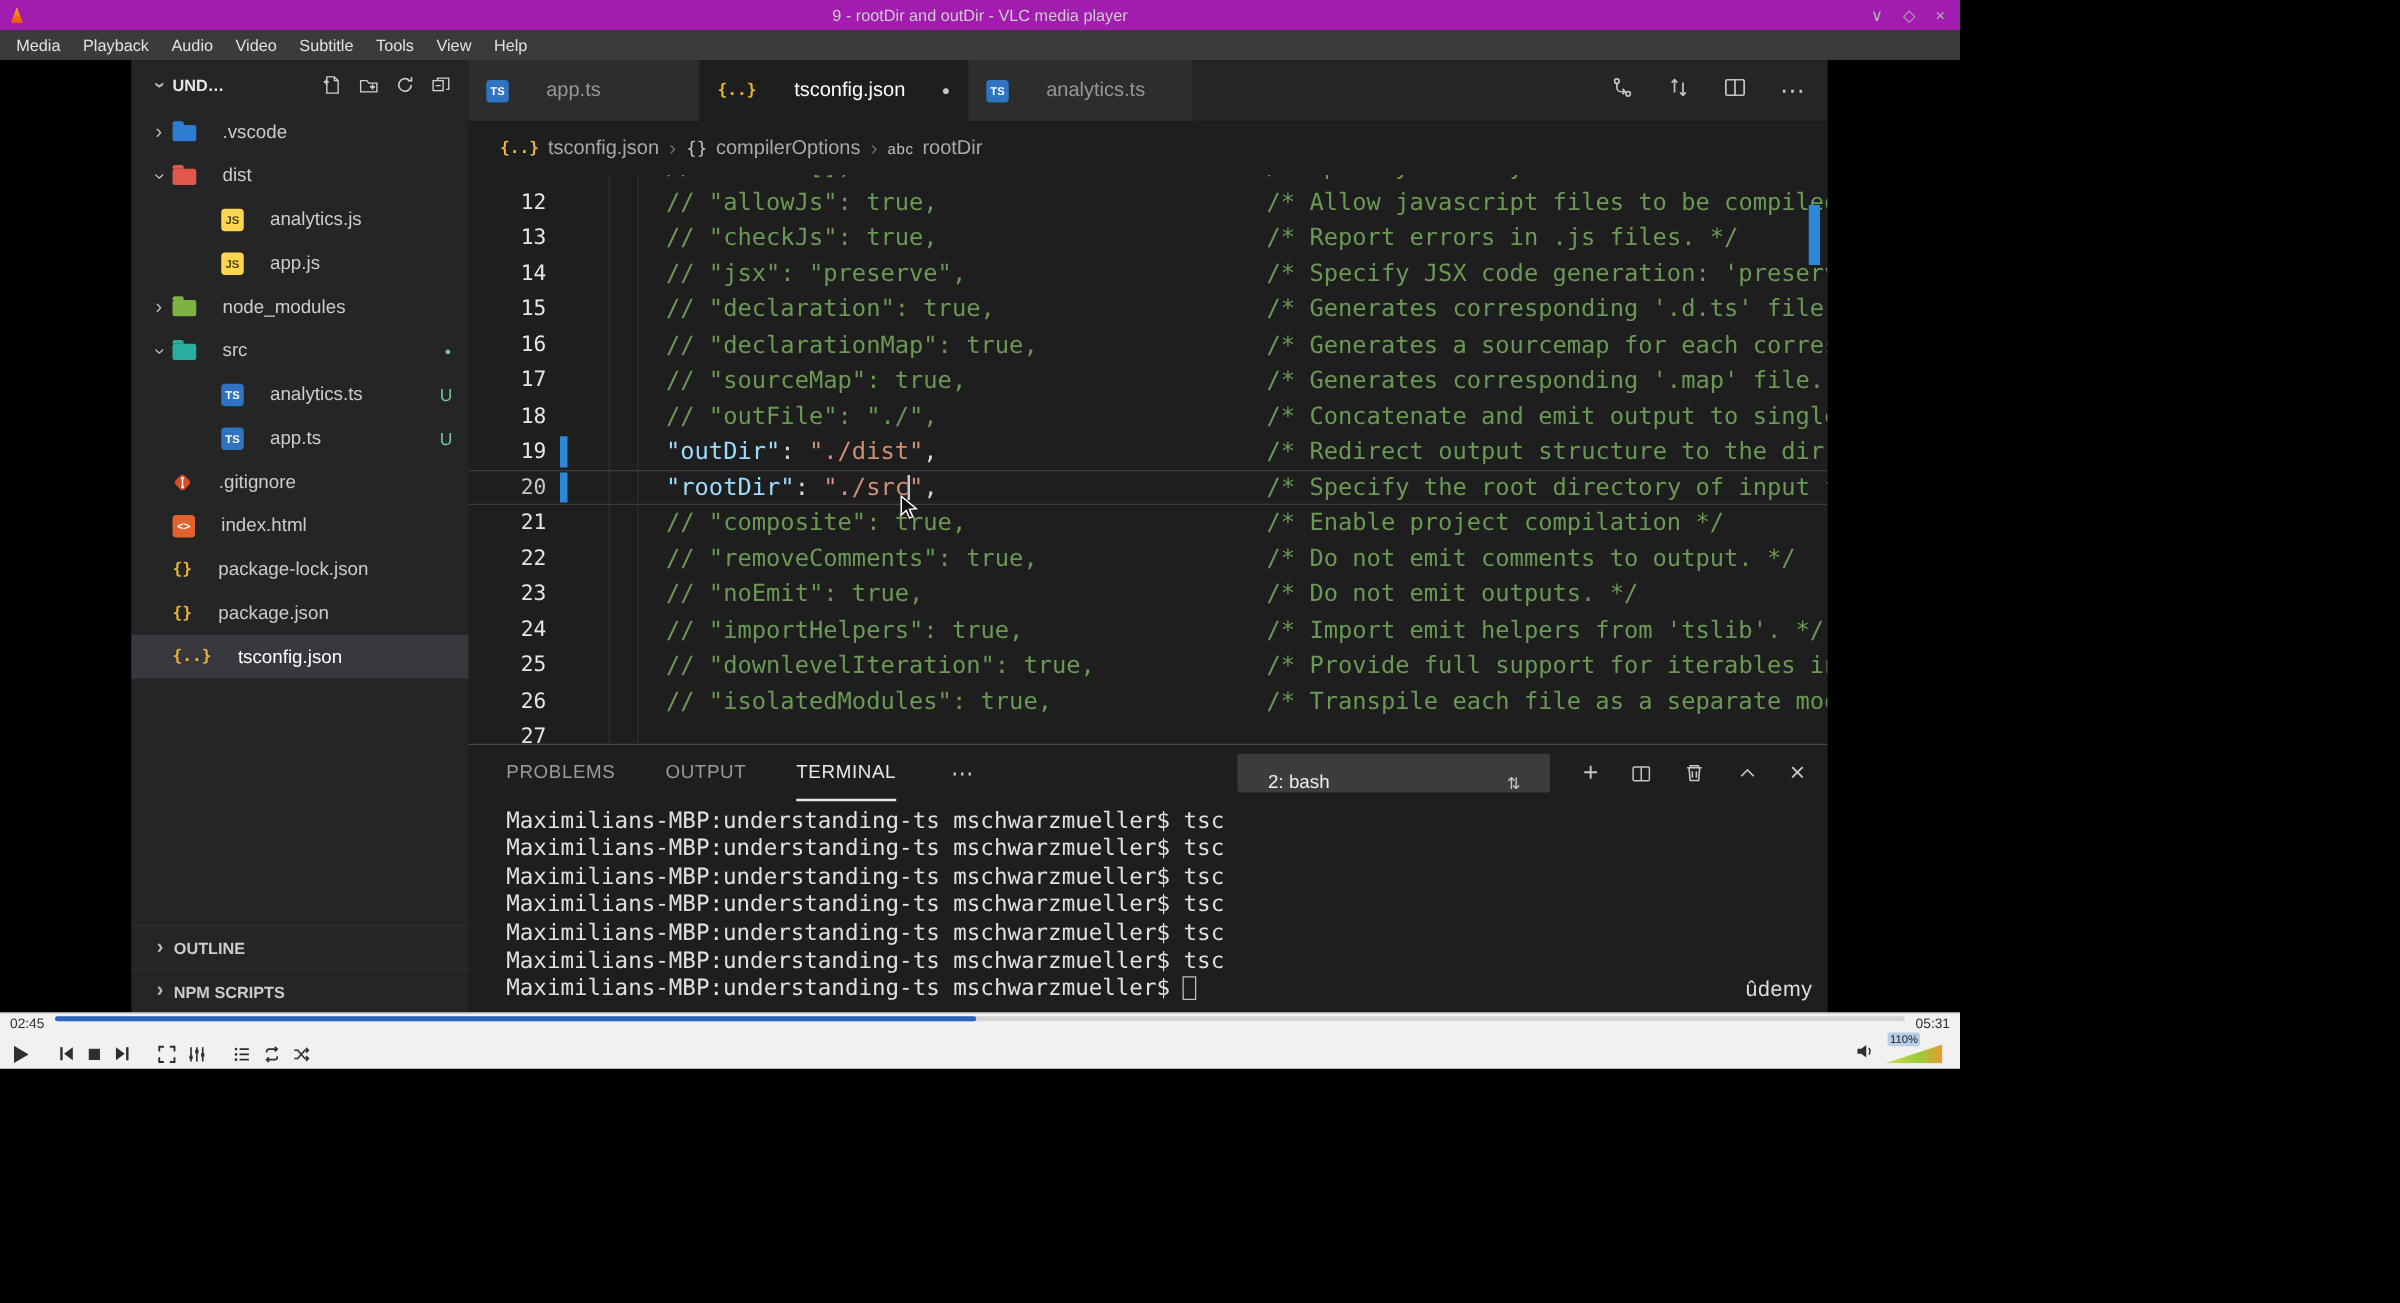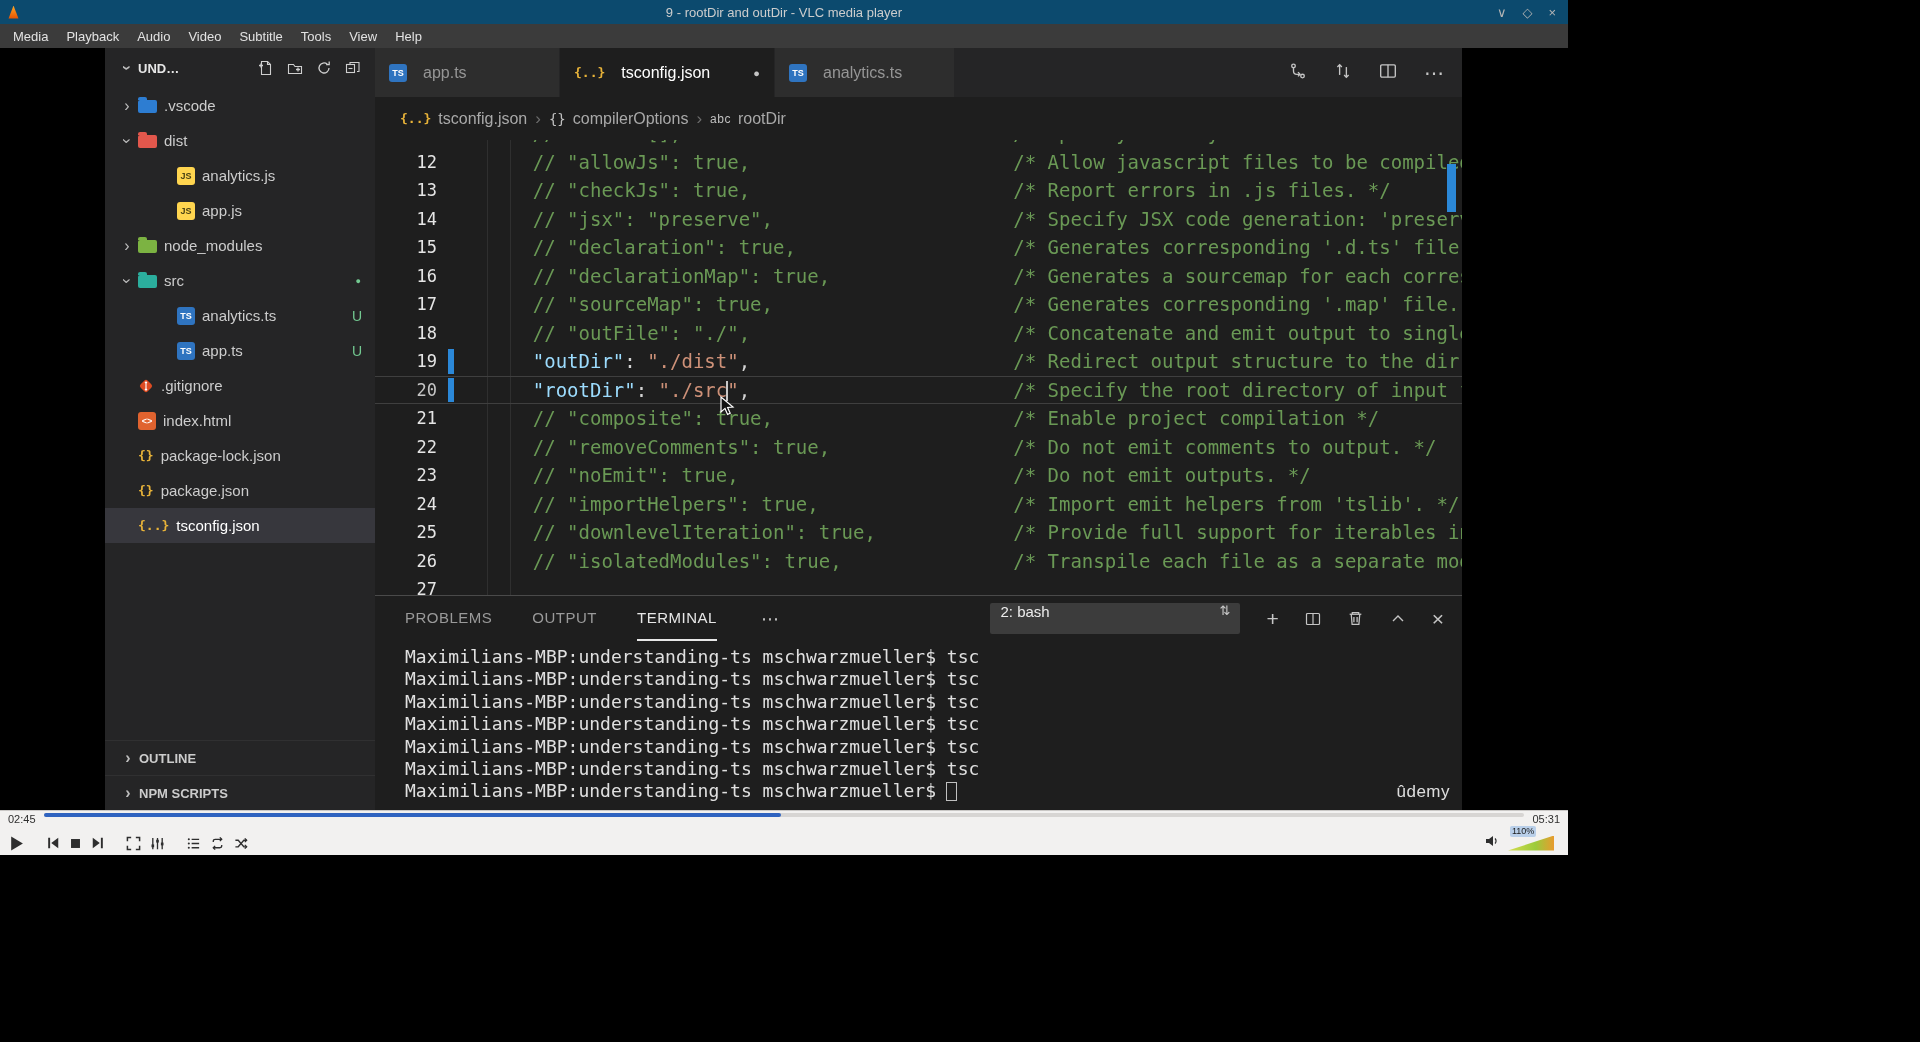--- a/index.html
+++ b/index.html
@@ -1,42 +1,42 @@
 <!DOCTYPE html>
 <html><head>
 <meta charset="utf-8">
 <style>
 *{margin:0;padding:0;box-sizing:border-box}
 html,body{width:1920px;height:1042px;background:#000;overflow:hidden;font-family:"Liberation Sans",sans-serif}
 .screen{position:relative;width:1920px;height:1042px;background:#000}
 
 
 .vlc-window{position:absolute;left:0;top:0;width:1568px;height:855px;background:#000}
-.titlebar{height:24px;background:#0c4a6e;display:flex;align-items:center;position:relative}
+.titlebar{height:24px;background:#a21caf;display:flex;align-items:center;position:relative}
 .vlc-cone{width:13px;height:13px;margin-left:7px;background:linear-gradient(180deg,#ffa726,#e65100);clip-path:polygon(50% 0,88% 100%,12% 100%);flex:none}
 .title-text{position:absolute;left:0;right:0;text-align:center;font-size:13px;color:#cdcdcd;pointer-events:none}
 .win-controls{margin-left:auto;display:flex;gap:16px;padding-right:12px;color:#b5b5b5;font-size:13px;z-index:2}
 .menubar{height:24px;background:#3b3b3b;display:flex;align-items:center;padding-left:4px}
 .menu-item{color:#e2e2e2;font-size:13px;padding:0 9px;height:100%;display:flex;align-items:center}
 
 
 .video{position:absolute;left:0;top:48px;width:1568px;height:762px;background:#000}
 .vscode{position:absolute;left:105px;top:0;width:1357px;height:762px;background:#1e1e1e;display:flex;overflow:hidden}
 
 
 .sidebar{width:270px;background:#252526;position:relative;flex:none;color:#ccc}
 .exp-title{height:48px;padding:20px 0 0 35px;font-size:13px;letter-spacing:.6px;color:#bbb}
 .exp-section{height:40px;display:flex;align-items:center;font-weight:bold;font-size:13px;color:#e6e6e6;padding-left:11px}
 .exp-actions{margin-left:auto;display:flex;gap:13px;padding-right:14px;align-items:center}
 .exp-actions span{display:flex;align-items:center}
 .tw{width:22px;color:#bdbdbd;font-size:16px;display:inline-flex;justify-content:center;flex:none}
 .tw.down{transform:rotate(90deg)}
 .trow{height:35px;display:flex;align-items:center;font-size:15px;color:#cccccc;position:relative}
 .row-sel{background:#37373d;color:#fff}
-.ticon{margin-right:7px;display:flex;align-items:flex-end;flex:none}
+.ticon{margin-right:21px;display:flex;align-items:flex-end;flex:none}
 .tlabel{white-space:nowrap}
 .ubadge{position:absolute;right:13px;color:#73c991;font-size:14px}
 .dotbadge{position:absolute;right:14px;color:#73c991;font-size:9px}
 .fo{width:19px;height:13px;border-radius:2px;position:relative;display:inline-block;margin-top:2px}
 .fo::before{content:'';position:absolute;top:-3px;left:0;width:9px;height:3px;background:inherit;border-radius:2px 2px 0 0}
 .fo-vscode{background:#2d7dd2}.fo-dist{background:#e2574c}.fo-node{background:#7cb342}.fo-src{background:#2bae9d}
 .fi{width:18px;height:18px;border-radius:3px;display:inline-flex;align-items:center;justify-content:center;font-weight:bold;font-family:"Liberation Sans",sans-serif}
 .fi-js{background:#ffd54f;color:#4a4215;font-size:9px}
 .fi-ts{background:#2f74c0;color:#fff;font-size:9px}
 .fi-html{background:#e0632f;color:#fff;font-size:9px}
@@ -76,21 +76,21 @@
 .overview-deco{position:absolute;right:6px;top:24px;width:9px;height:48px;background:#2b88d8}
 .mouse{position:absolute;left:345px;top:256px;z-index:9}
 
 
 .panel{height:215px;position:relative;border-top:1px solid #4a4a4a;background:#1e1e1e}
 .panel-bar{height:45px;display:flex;align-items:center;padding:0 18px 0 30px;color:#9a9a9a;font-size:15px}
 .ptab{margin-right:40px;height:100%;display:flex;align-items:center;letter-spacing:.5px;border-bottom:2px solid transparent}
 .ptab.active{color:#e7e7e7;border-bottom-color:#e7e7e7}
 .pmore{color:#c5c5c5;font-size:18px;margin-left:4px}
 .pright{margin-left:auto;display:flex;align-items:center;gap:26px}
-.shell-select{width:250px;height:31px;background:#3c3c3c;display:flex;align-items:flex-start;padding:0 10px;color:#ededed;font-size:15px;border-radius:2px}
+.shell-select{width:250px;height:31px;background:#3c3c3c;display:flex;align-items:flex-end;padding:0 24px;color:#ededed;font-size:15px;border-radius:2px}
 .shell-arrows{margin-left:auto;font-size:13px;color:#c8c8c8}
 .picon{display:flex;align-items:center;color:#c5c5c5}
 .picon.txt{font-size:21px;line-height:1}
 .term{position:absolute;left:30px;top:50px;right:0;font-family:"DejaVu Sans Mono",monospace;font-size:18px;color:#e0e0e0}
 .tline{height:22.4px;line-height:22.4px;white-space:pre}
 .tcursor{display:inline-block;width:11px;height:19px;border:1px solid #c0c0c0;vertical-align:middle;margin-left:10px;transform:translateY(-1px)}
 .watermark{position:absolute;right:12px;bottom:8px;color:rgba(255,255,255,.85);font-size:17px;font-weight:normal;letter-spacing:.5px}
 
 
 .controls{position:absolute;top:810px;width:1568px;height:45px;background:#f2f1f0;border-top:1px solid #c9c7c5}

